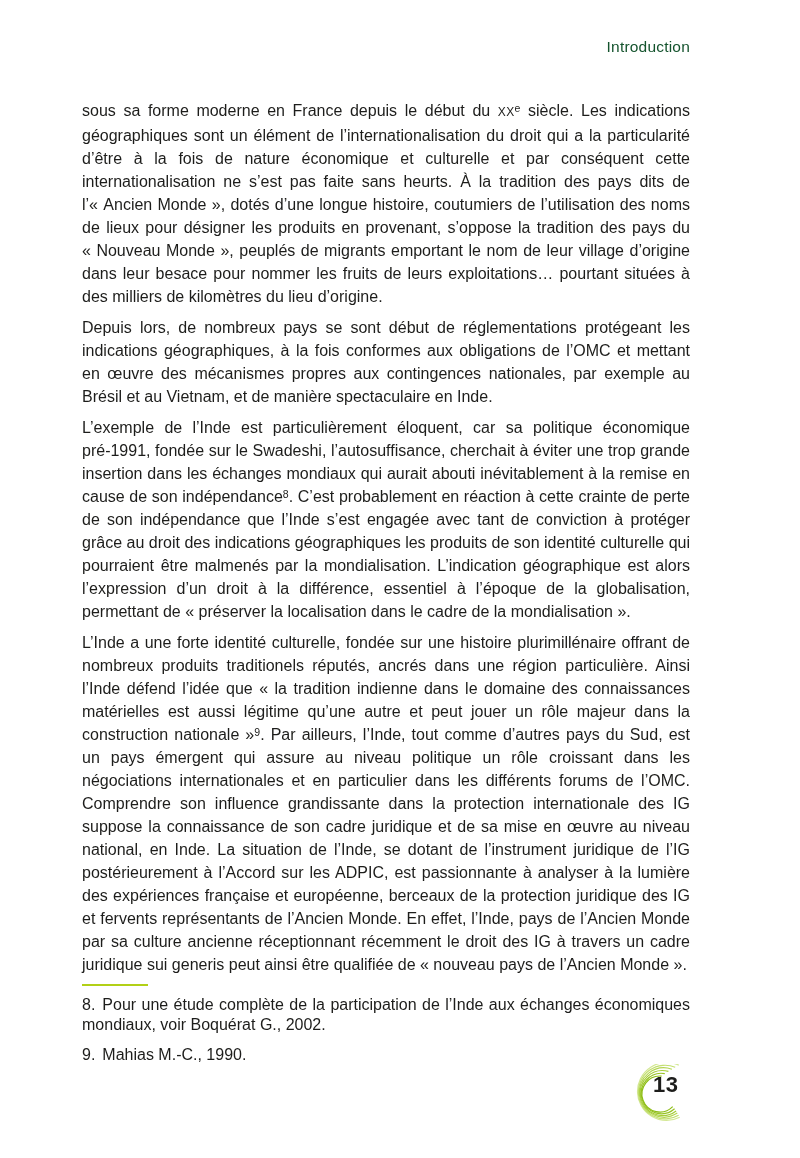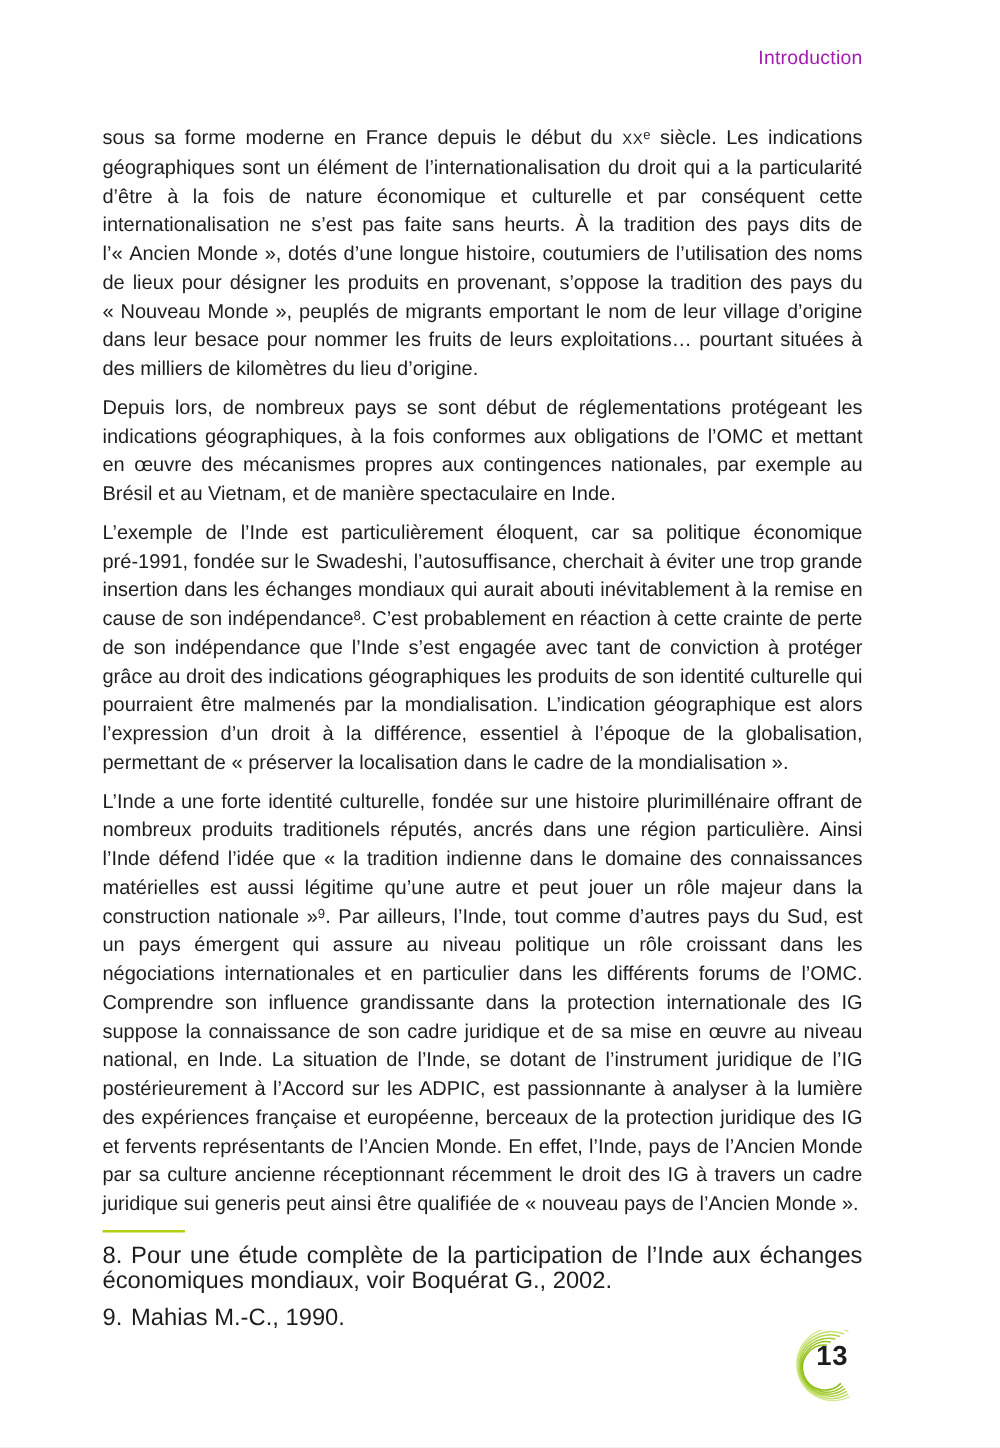--- a/index.html
+++ b/index.html
@@ -12,21 +12,21 @@
     color: #1d1d1b;
     overflow: hidden;
   }
   .page-header {
     position: absolute;
     top: 38px;
     left: 82px;
     width: 608px;
     text-align: right;
     font-size: 15.5px;
-    color: #a21caf;
+    color: #14532d;
     letter-spacing: 0.2px;
   }
   .body-text {
     position: absolute;
     top: 99px;
     left: 82px;
     width: 608px;
     font-size: 16px;
     line-height: 23px;
     text-align: justify;
@@ -43,21 +43,21 @@
     font-size: 10.5px;
     line-height: 0;
     vertical-align: 0.38em;
   }
   .it { }
   .footnotes {
     position: absolute;
     top: 984px;
     left: 82px;
     width: 608px;
-    font-size: 19px;
+    font-size: 16px;
     line-height: 20px;
     text-align: justify;
   }
   .fn-rule {
     width: 66px;
     height: 2px;
     background: #b2d016;
     margin-bottom: 9px;
   }
   .fn-item { margin: 0 0 10px 0; }

